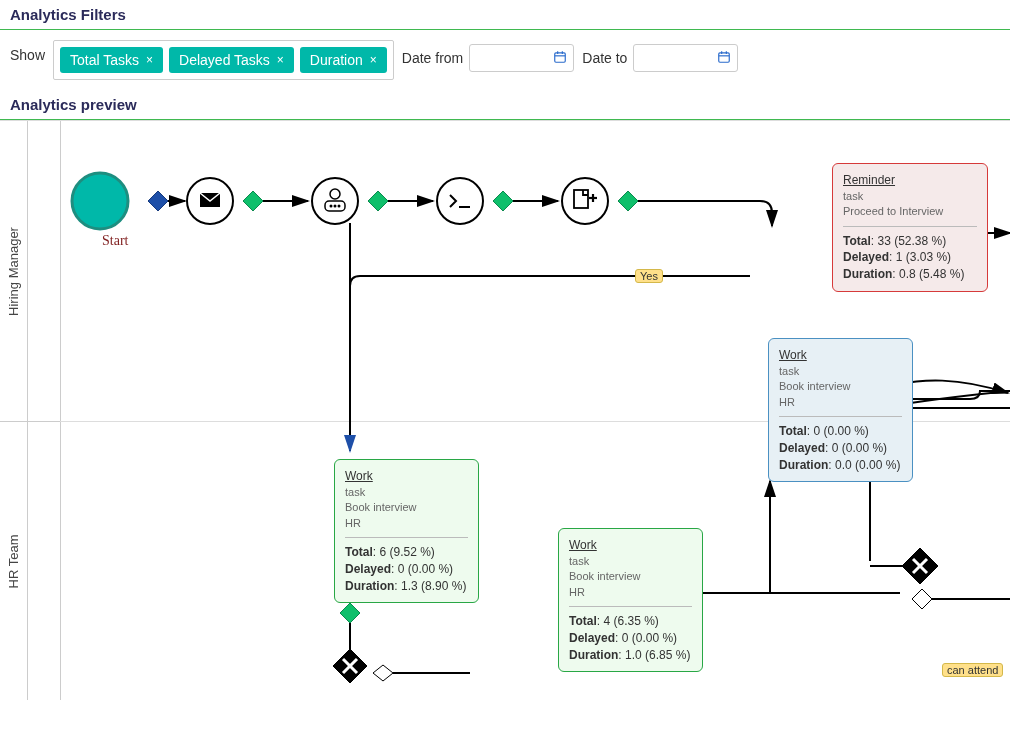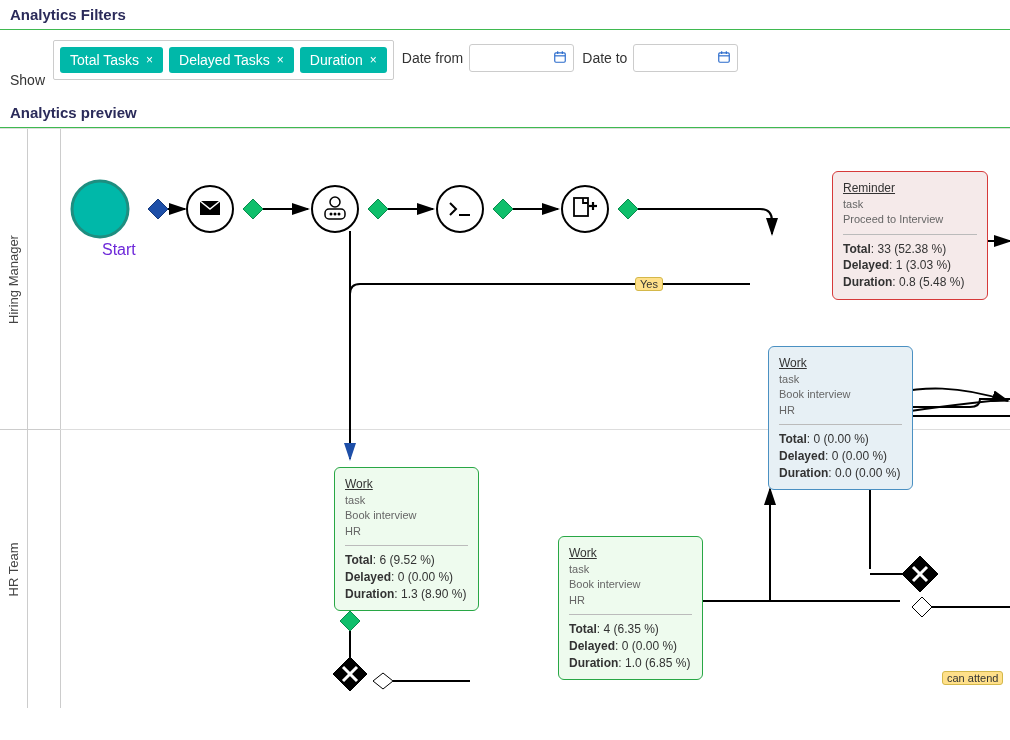--- a/index.html
+++ b/index.html
@@ -19,21 +19,21 @@
       padding: 6px 11px 6px 10px;
       border-bottom: 1px solid #3fb950;
     }
     .filter-row {
       display: flex;
       align-items: flex-start;
       padding: 10px;
       gap: 8px;
     }
     .show-label {
-      margin-top: 32px;
+      margin-top: 7px;
       color: #333;
       font-size: 14px;
     }
     .chip-box {
       border: 1px solid #ccc;
       border-radius: 2px;
       padding: 6px;
       display: flex;
       flex-wrap: wrap;
       gap: 6px;
@@ -166,22 +166,23 @@
       position: absolute;
       background: #ffe08a;
       border: 1px solid #d4b84a;
       border-radius: 3px;
       font-size: 11px;
       padding: 0 4px;
       color: #333;
     }
     .start-label {
       position: absolute;
-      font-size: 16px;
-      color: #6d28d9;
+      font-size: 14px;
+      color: #7f1d1d;
+      font-family: Liberation Serif, serif;
     }
   </style>
 </head>
 <body>
 
 <div class="section-title">Analytics Filters</div>
 
 <div class="filter-row">
   <div class="show-label">Show</div>
   <div class="chip-box">

